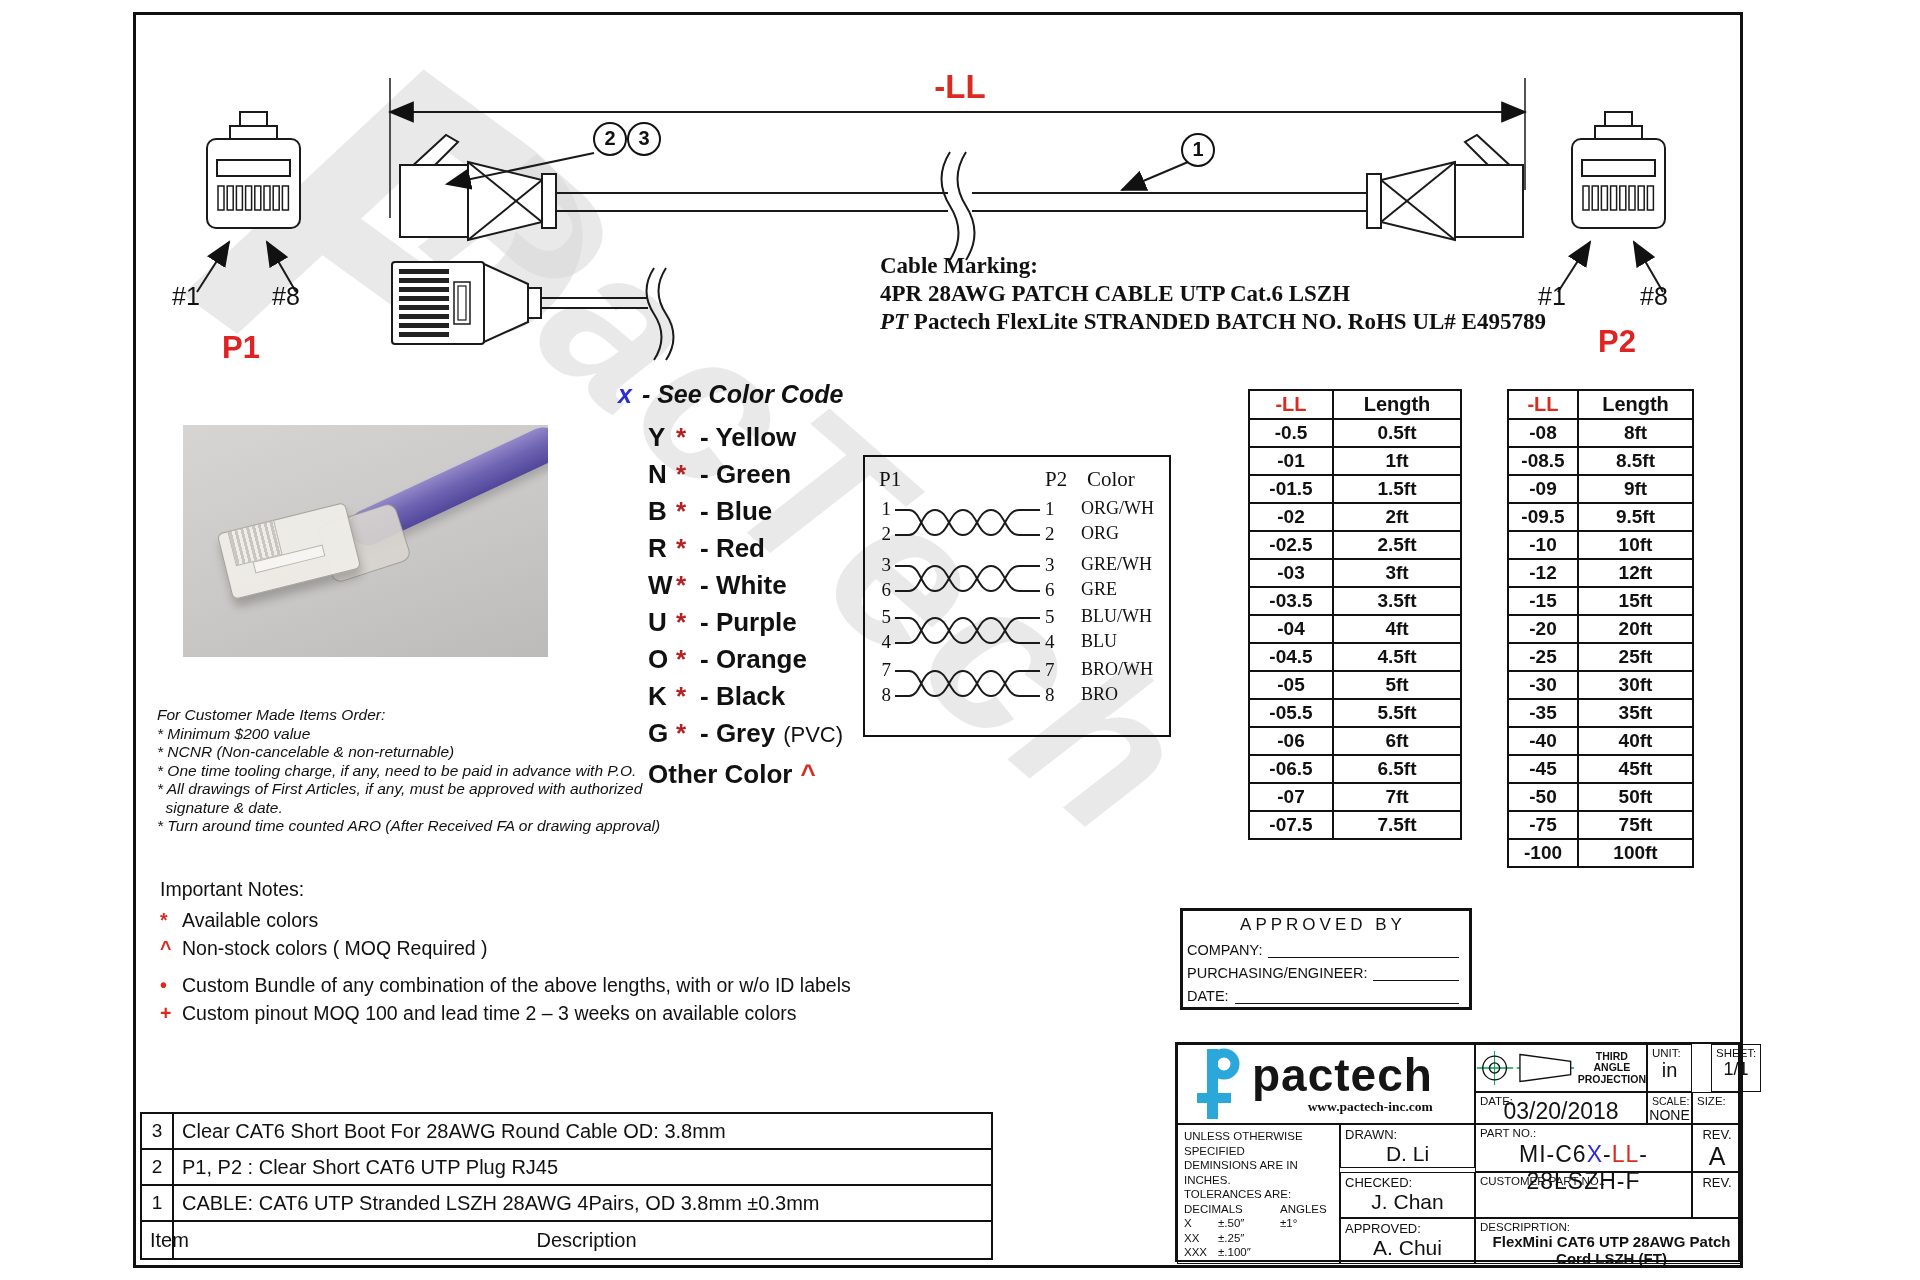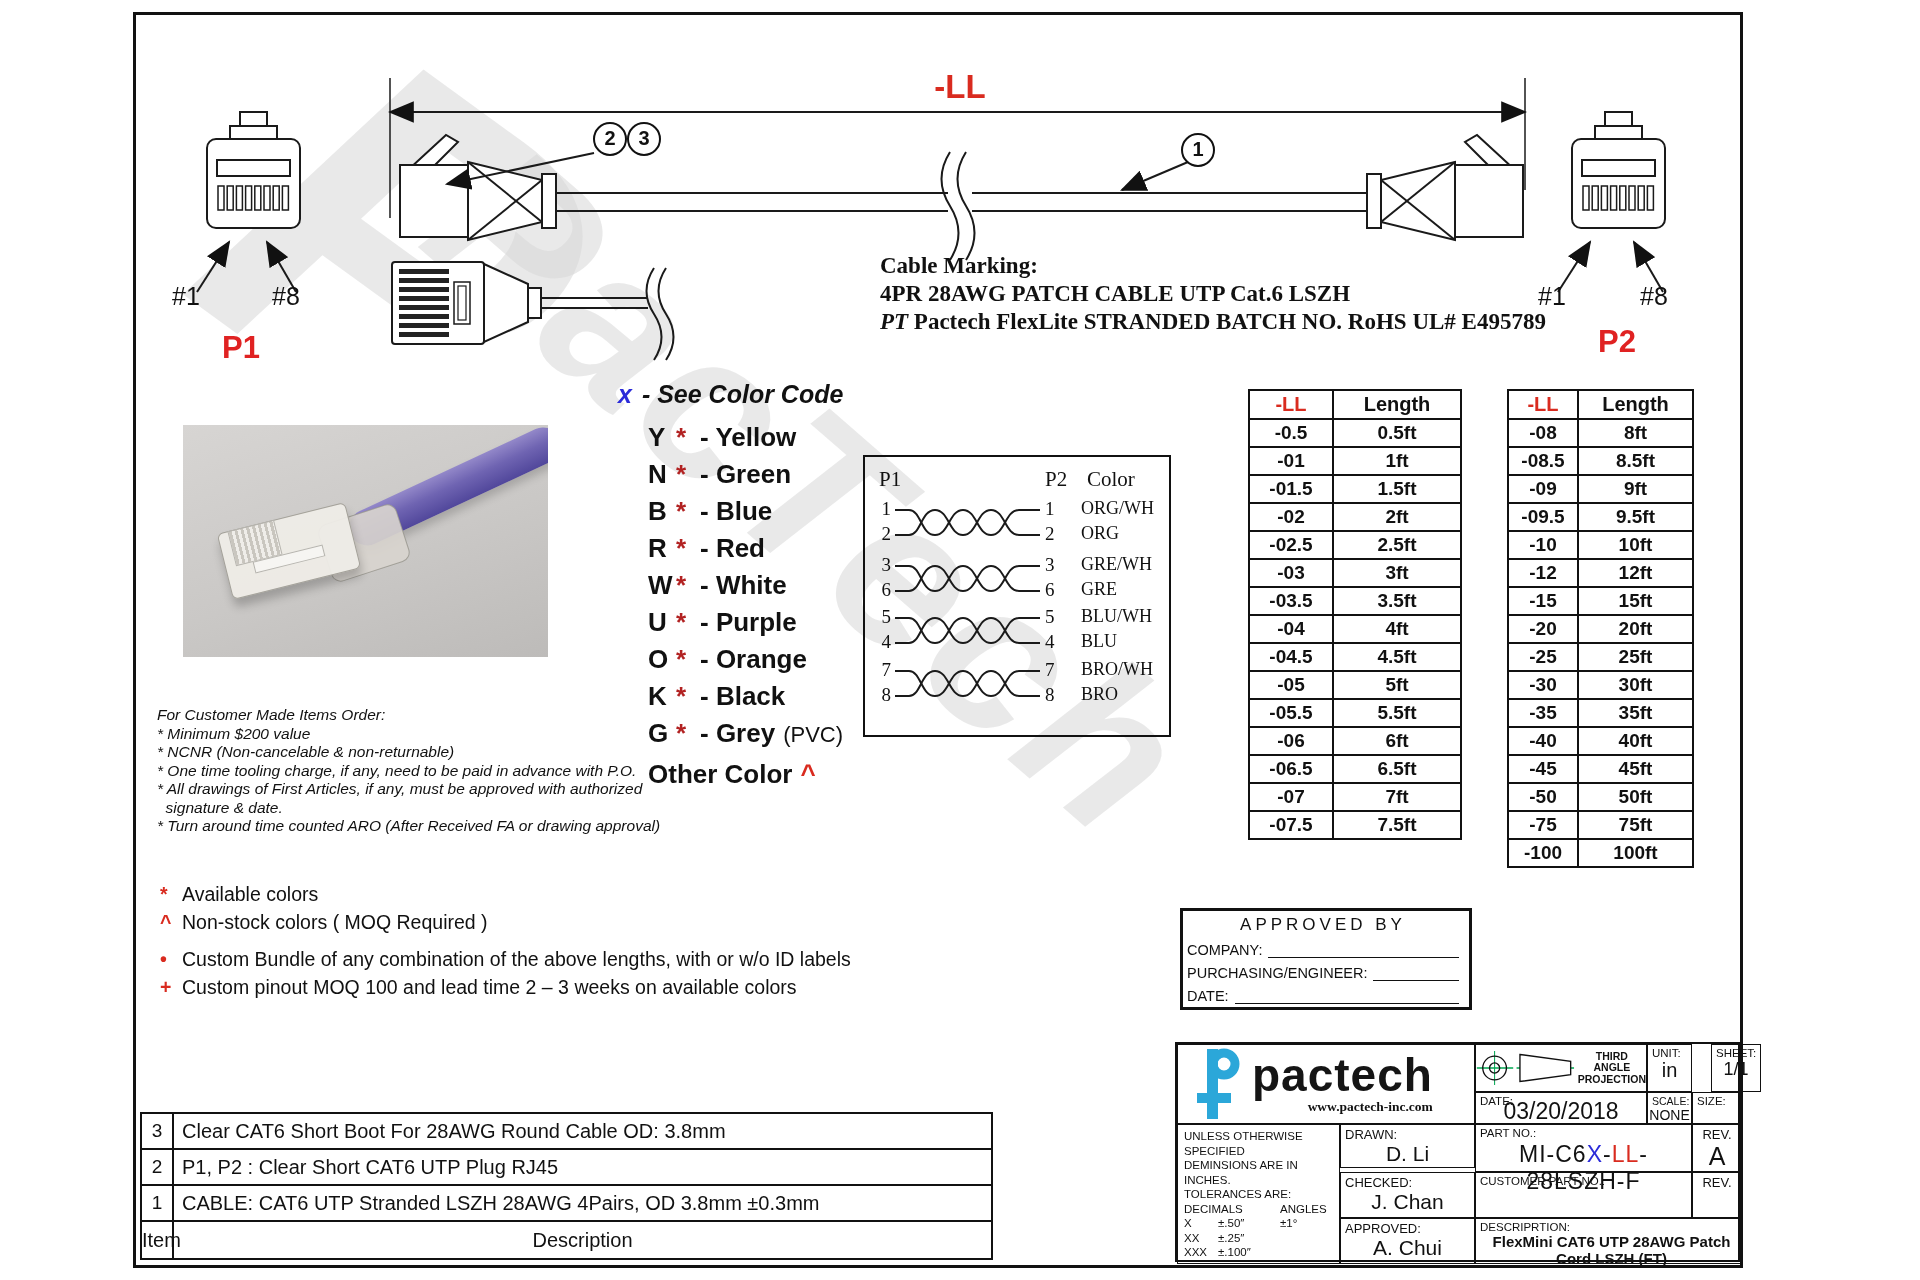--- a/index.html
+++ b/index.html
@@ -91,21 +91,21 @@
   .ap-title{text-align:center;font-size:17px;letter-spacing:4px;margin-bottom:6px;}
   .ap-row{display:flex;font-size:14.5px;margin-top:7px;align-items:flex-end;}
   .ap-line{flex:1;border-bottom:1.5px solid #111;margin-left:6px;height:14px;}
 
   
   table.itemtbl{position:absolute;left:140px;top:1112px;width:853px;border-collapse:collapse;
                 table-layout:fixed;z-index:4;}
   table.itemtbl td{border:2px solid #111;height:34px;padding:0 0 0 0;background:transparent;}
   table.itemtbl td.num{width:30px;text-align:center;font-size:19px;}
   table.itemtbl td.desc{font-size:20px;padding-left:8px;}
-  table.itemtbl tr.hdr td{text-align:center;font-size:20px;padding-left:0;height:36px;}
+  table.itemtbl tr.hdr td{text-align:center;font-size:20px;padding-left:8px;height:36px;}
 
   
   .tb{position:absolute;left:1175px;top:1042px;width:565px;height:220px;border:2.5px solid #111;
       z-index:4;box-sizing:border-box;}
   .cell{position:absolute;border:1.5px solid #111;box-sizing:border-box;}
   .lbl{font-size:11.5px;padding:2px 0 0 4px;}
   .cval{text-align:center;}
   .tb-logo{display:flex;align-items:center;padding-left:16px;}
   .wordmark{font-size:46px;font-weight:bold;letter-spacing:1px;color:#151515;line-height:44px;}
   .site{font-family:"Liberation Serif",serif;font-weight:bold;font-size:13.5px;text-align:right;margin-top:2px;}
@@ -452,20 +452,21 @@
     <div>For Customer Made Items Order:</div>
     <div>* Minimum $200 value</div>
     <div>* NCNR (Non-cancelable &amp; non-returnable)</div>
     <div>* One time tooling charge, if any, need to be paid in advance with P.O.</div>
     <div>* All drawings of First Articles, if any, must be approved with authorized</div>
     <div>&nbsp;&nbsp;signature &amp; date.</div>
     <div>* Turn around time counted ARO (After Received FA or drawing approval)</div>
   </div>
 
   <div class="impnotes">
+    <div class="title">Important Notes:</div>
     <div class="imp-row">
         <span class="imp-marker">*</span>
         <span>Available colors</span>
       </div>
     <div class="imp-row">
         <span class="imp-marker">^</span>
         <span>Non-stock colors   ( MOQ  Required )</span>
       </div>
     <div class="imp-row gap">
         <span class="imp-marker">•</span>

